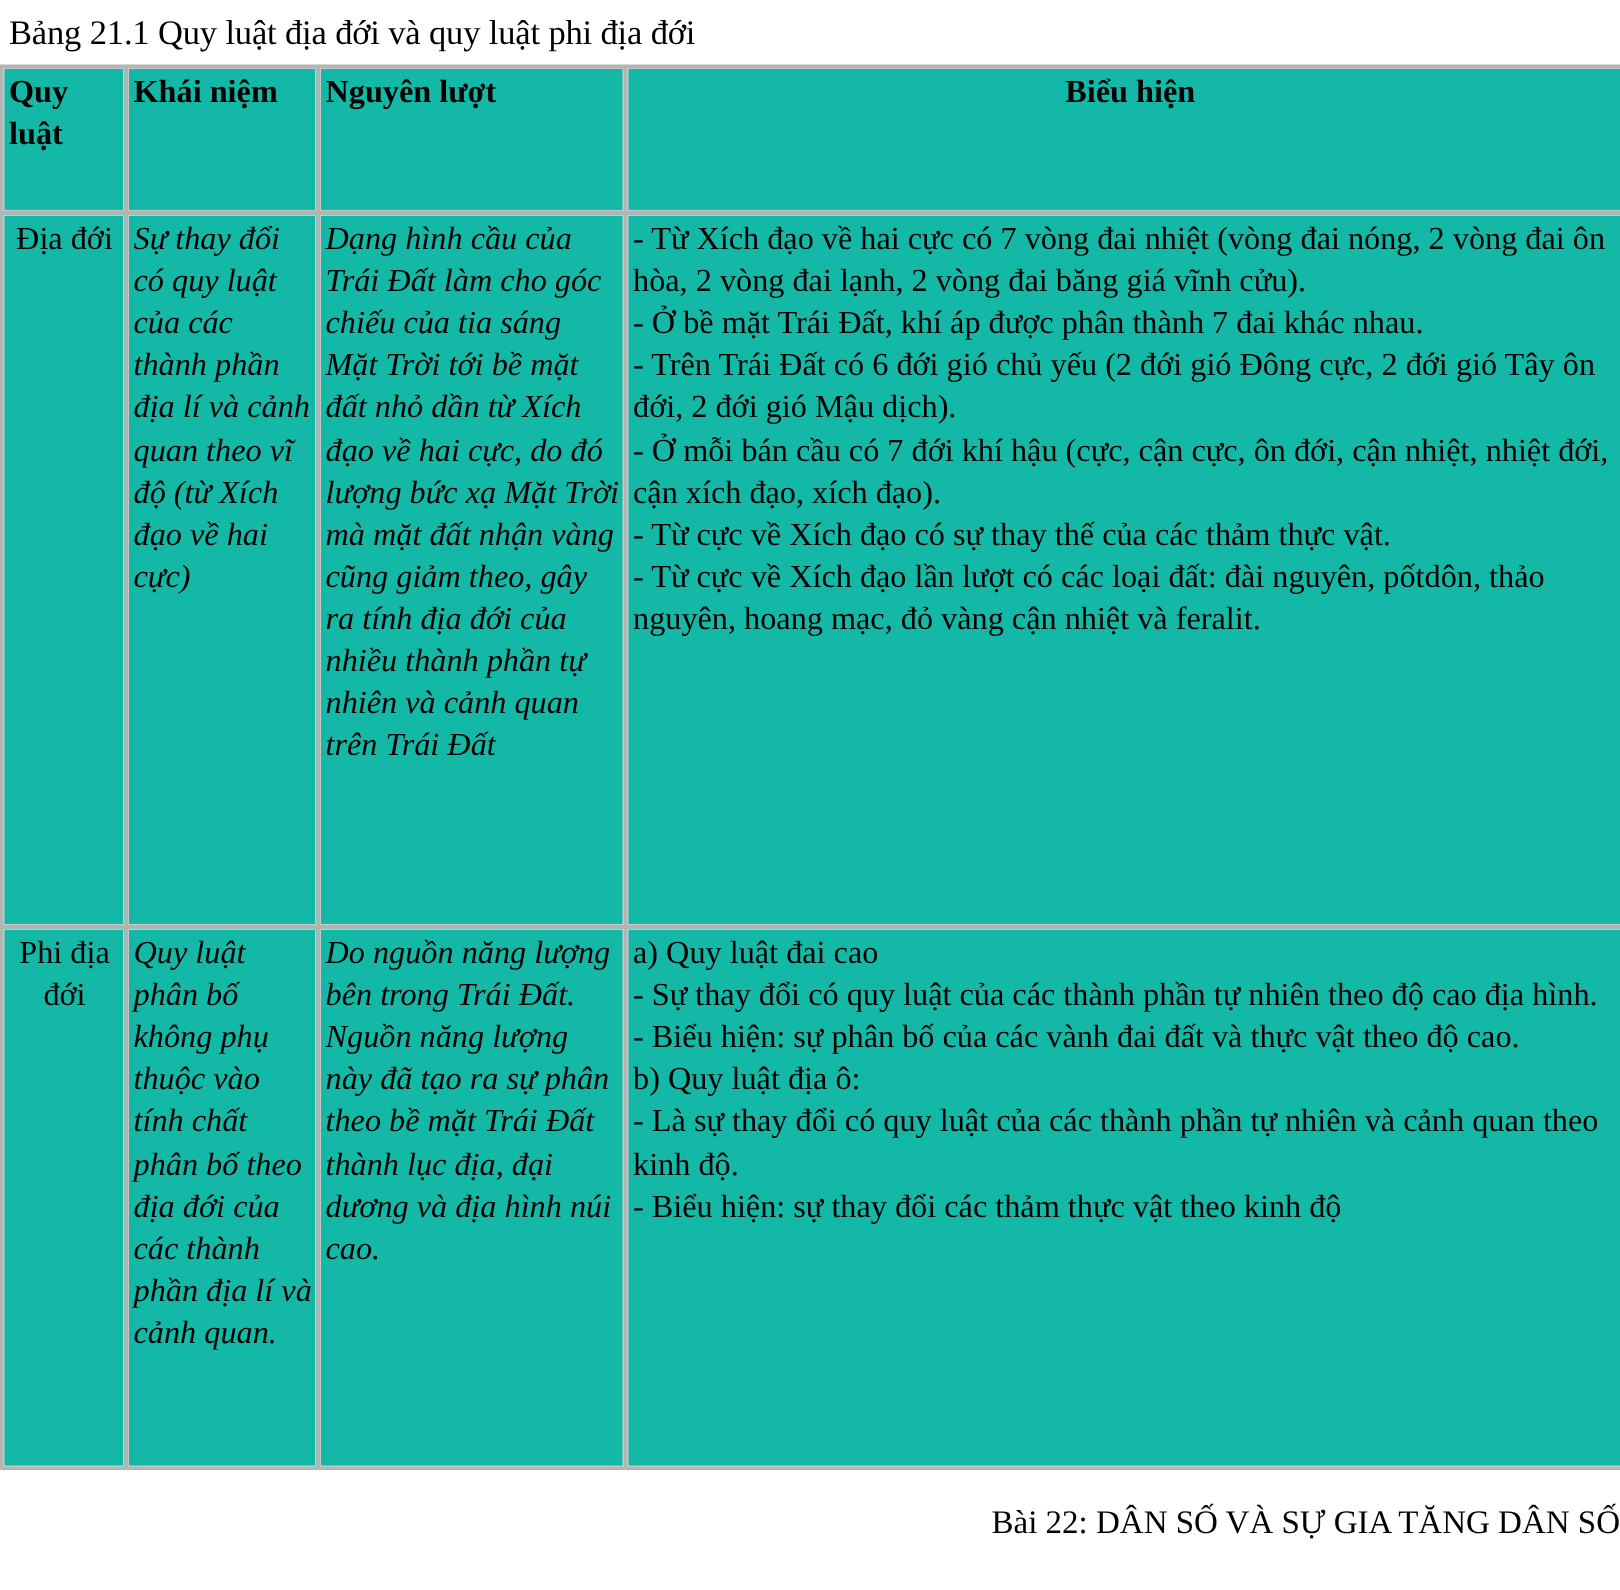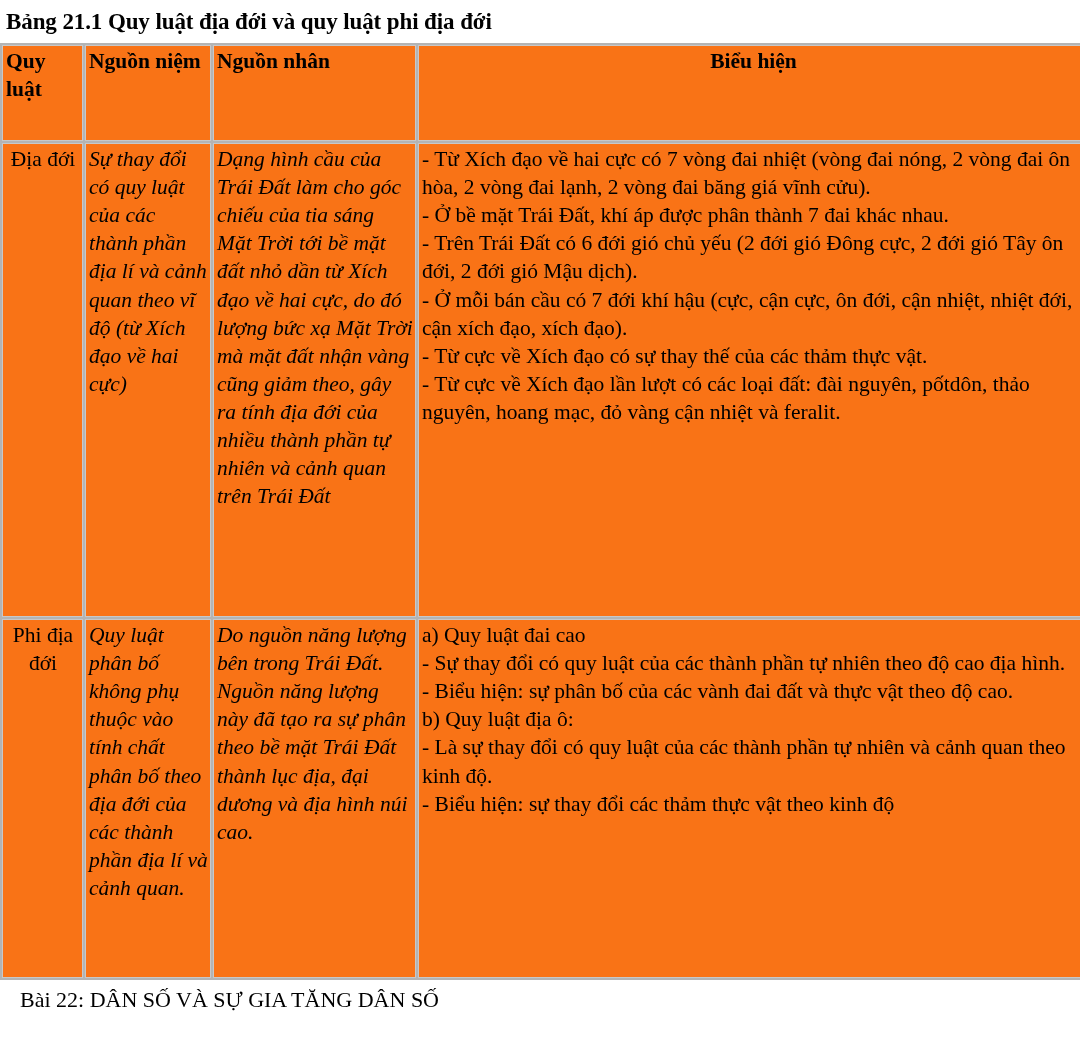--- a/index.html
+++ b/index.html
@@ -17,21 +17,21 @@
 
   .page {
     position: relative;
     width: 1080px;
     height: 1060px;
     overflow: hidden;
   }
 
   .doc-title {
     font-size: 23px;
-    font-weight: bold;
+    font-weight: normal;
     line-height: 1.1;
     padding: 9px 0 0 6px;
     letter-spacing: -0.1px;
     white-space: nowrap;
   }
 
   
   .tbl-wrap {
     margin-top: 9px;
     width: 1086px;
@@ -39,21 +39,21 @@
 
   table.geo {
     border-collapse: separate;
     border-spacing: 2px;
     table-layout: fixed;
     width: 1086px;
     background: #b4b4b4;
   }
 
   table.geo td {
-    background: #f97316;
+    background: #14b8a6;
     border: 1px solid #c8c8c8;
     vertical-align: top;
     padding: 1px 2px 1px 3px;
     font-size: 21.5px;
     line-height: 1.305;
     overflow: hidden;
   }
 
   
   col.c1 { width: 81px; }
@@ -103,47 +103,48 @@
     padding-left: 2px;
   }
   td.wide .wrapline {
     white-space: normal;
   }
 
   tr.r1 td { height: 470px; }
   tr.r2 td { height: 355px; }
 
   .footer-note {
-    margin-top: 7px;
-    padding-left: 20px;
+    margin-top: 22px;
+    padding-left: 4px;
     font-size: 22px;
     line-height: 1.15;
     white-space: nowrap;
+    text-align: right;
   }
 </style>
 </head>
 <body>
 
 <div class="page">
 
   <div class="doc-title">Bảng 21.1 Quy luật địa đới và quy luật phi địa đới</div>
 
   <div class="tbl-wrap">
     <table class="geo">
       <colgroup>
         <col class="c1">
           <col class="c2">
           <col class="c3">
           <col class="c4">
       </colgroup>
       <tbody>
         <tr class="head">
           <td class="h-quyluat">Quy luật</td>
-          <td class="h-plain">Nguồn niệm</td>
-          <td class="h-plain">Nguồn nhân</td>
+          <td class="h-plain">Khái niệm</td>
+          <td class="h-plain">Nguyên lượt</td>
           <td class="h-center">Biểu hiện</td>
         </tr>
 
         <tr class="r1">
           <td class="vmid">Địa đới</td>
           <td class="narrow">Sự thay đổi có quy luật của các thành phần địa lí và cảnh quan theo vĩ độ (từ Xích đạo về hai cực)</td>
           <td class="narrow">Dạng hình cầu của Trái Đất làm cho góc chiếu của tia sáng Mặt Trời tới bề mặt đất nhỏ dần từ Xích đạo về hai cực, do đó lượng bức xạ Mặt Trời mà mặt đất nhận vàng cũng giảm theo, gây ra tính địa đới của nhiều thành phần tự nhiên và cảnh quan trên Trái Đất</td>
           <td class="wide">
               <div class="wrapline">- Từ Xích đạo về hai cực có 7 vòng đai nhiệt (vòng đai nóng, 2 vòng đai ôn hòa, 2 vòng đai lạnh, 2 vòng đai băng giá vĩnh cửu).</div>
               <div class="wrapline">- Ở bề mặt Trái Đất, khí áp được phân thành 7 đai khác nhau.</div>

